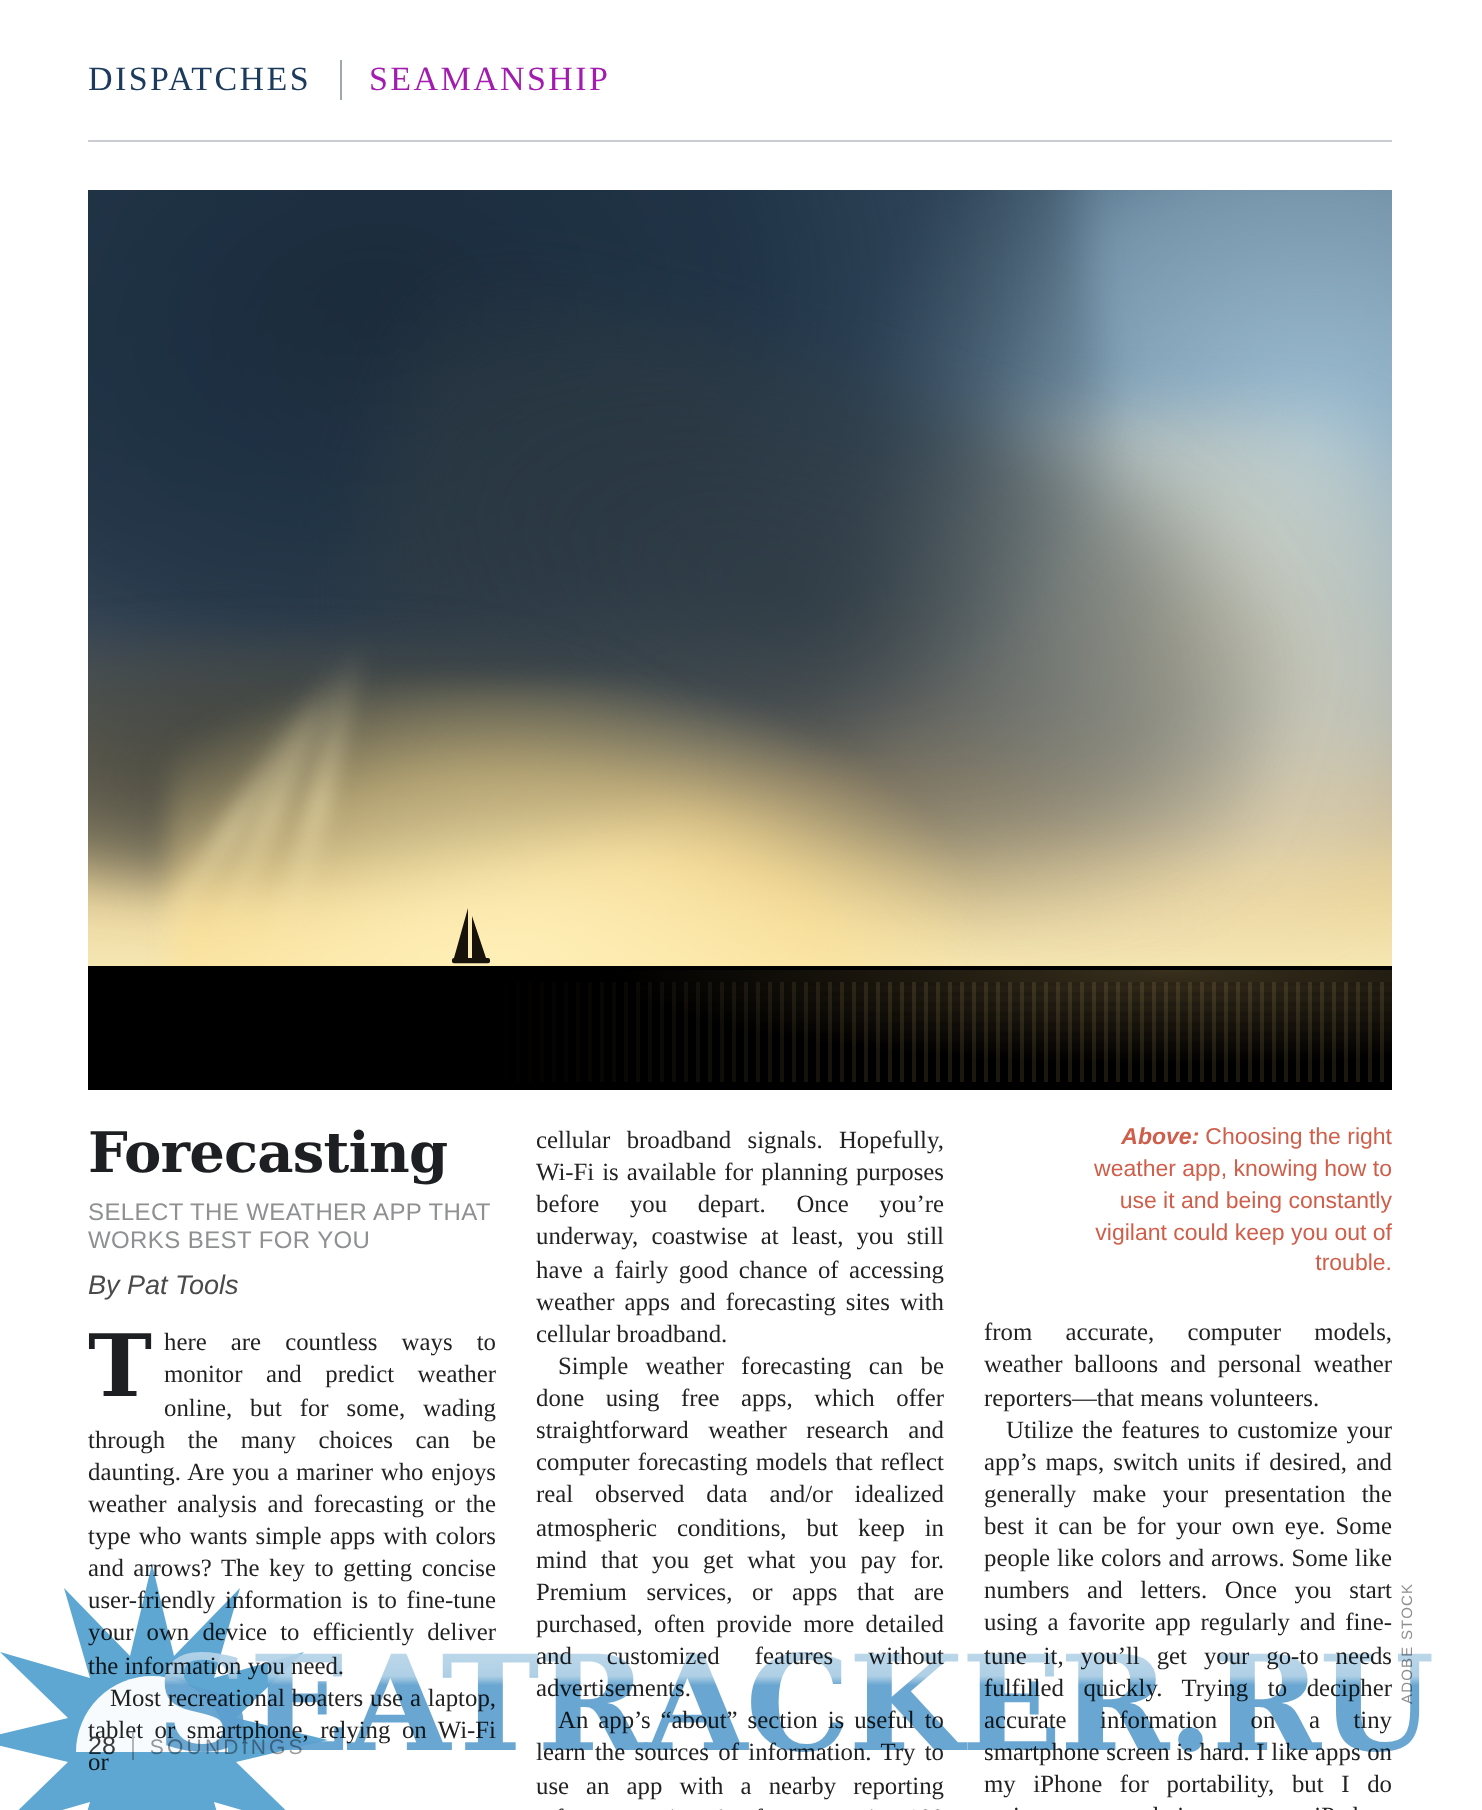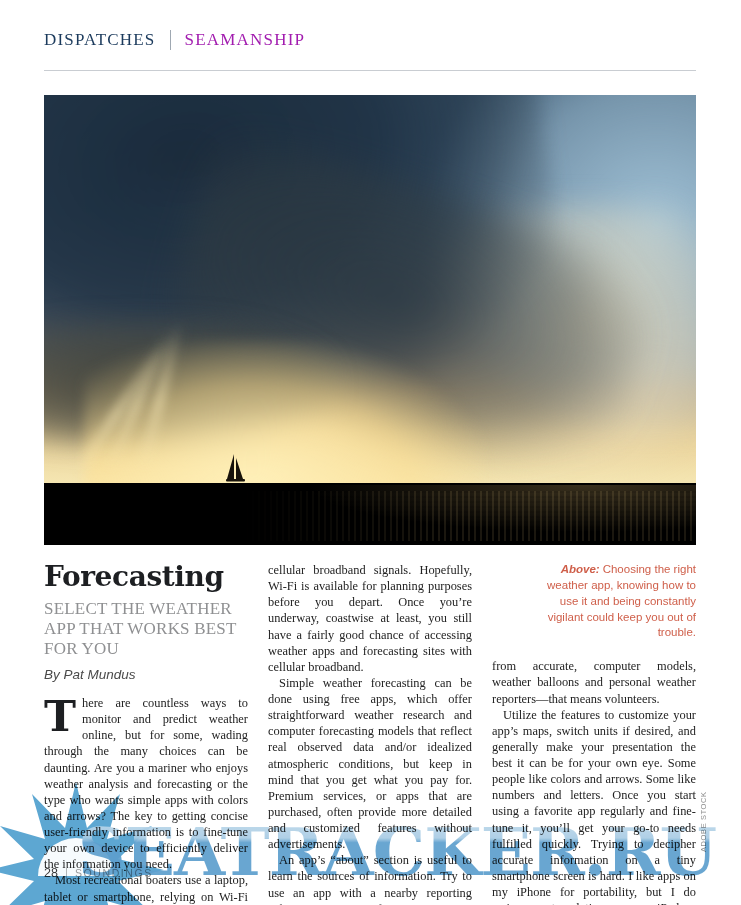--- a/index.html
+++ b/index.html
@@ -73,21 +73,21 @@
             mask-image:linear-gradient(90deg, transparent 0%, #000 45%); }
   .sailboat { position:absolute; left:180px; top:357px; }
 
   
   .article { position:absolute; left:44px; top:562px; width:652px;
     display:flex; gap:20px; }
   .col { width:204px; }
   h1.title { font-family:"DejaVu Serif", serif; font-weight:bold;
     font-size:28px; line-height:1.07; color:#1d1f22; letter-spacing:-0.4px;
     margin:0 0 7px 0; }
-  .subtitle { font-family:Liberation Serif, serif; font-size:17px;
+  .subtitle { font-family:Liberation Sans, sans-serif; font-size:12px;
     line-height:1.18; color:#8f9092; letter-spacing:.2px; margin-bottom:8px; }
   .byline { font-family:"Liberation Sans", sans-serif; font-style:italic;
     font-size:13.5px; color:#4a4a4a; margin-bottom:13px; }
   .body-p { font-family:"Liberation Serif", serif; font-size:12.4px;
     line-height:1.3; color:#222; text-align:justify; hyphens:auto; }
   .body-p + .body-p { text-indent:11px; }
   .dropcap { float:left; font-family:"DejaVu Serif", serif; font-weight:bold;
     font-size:43px; line-height:36px; padding:3px 6px 0 0; color:#1d1f22; }
   .caption { font-family:"Liberation Sans", sans-serif; font-size:11.5px;
     line-height:1.38; color:#cf5f4a; text-align:right; margin-bottom:17px;margin-left:39px; }
@@ -150,21 +150,21 @@
     </svg>
   </div>
 
   <div class="article">
 
     <div class="col">
       <h1 class="title">
         <span style="display:block">Forecasting</span>
       </h1>
       <div class="subtitle">SELECT THE WEATHER APP THAT WORKS BEST FOR YOU</div>
-      <div class="byline">By Pat Mundus</div>
+      <div class="byline">By Pat Tools</div>
       <p class="body-p"><span class="dropcap">T</span><span>here are countless ways to monitor and predict weather online, but for some, wading through the many choices can be daunting. Are you a mariner who enjoys weather analysis and forecasting or the type who wants simple apps with colors and arrows? The key to getting concise user-friendly information is to fine-tune your own device to efficiently deliver the information you need.</span></p>
       <p class="body-p">Most recreational boaters use a laptop, tablet or smartphone, relying on Wi-Fi or</p>
     </div>
 
     <div class="col">
       <p class="body-p">cellular broadband signals. Hopefully, Wi-Fi is available for planning purposes before you depart. Once you’re underway, coastwise at least, you still have a fairly good chance of accessing weather apps and forecasting sites with cellular broadband.</p>
       <p class="body-p">Simple weather forecasting can be done using free apps, which offer straightforward weather research and computer forecasting models that reflect real observed data and/or idealized atmospheric conditions, but keep in mind that you get what you pay for. Premium services, or apps that are purchased, often provide more detailed and customized features without advertisements.</p>
       <p class="body-p">An app’s “about” section is useful to learn the sources of information. Try to use an app with a nearby reporting reference station. A reference station 100 miles away, or one influenced by topographical anomalies, will not match a coastal mariner’s area. Most free apps glean reporting</p>
     </div>
 

